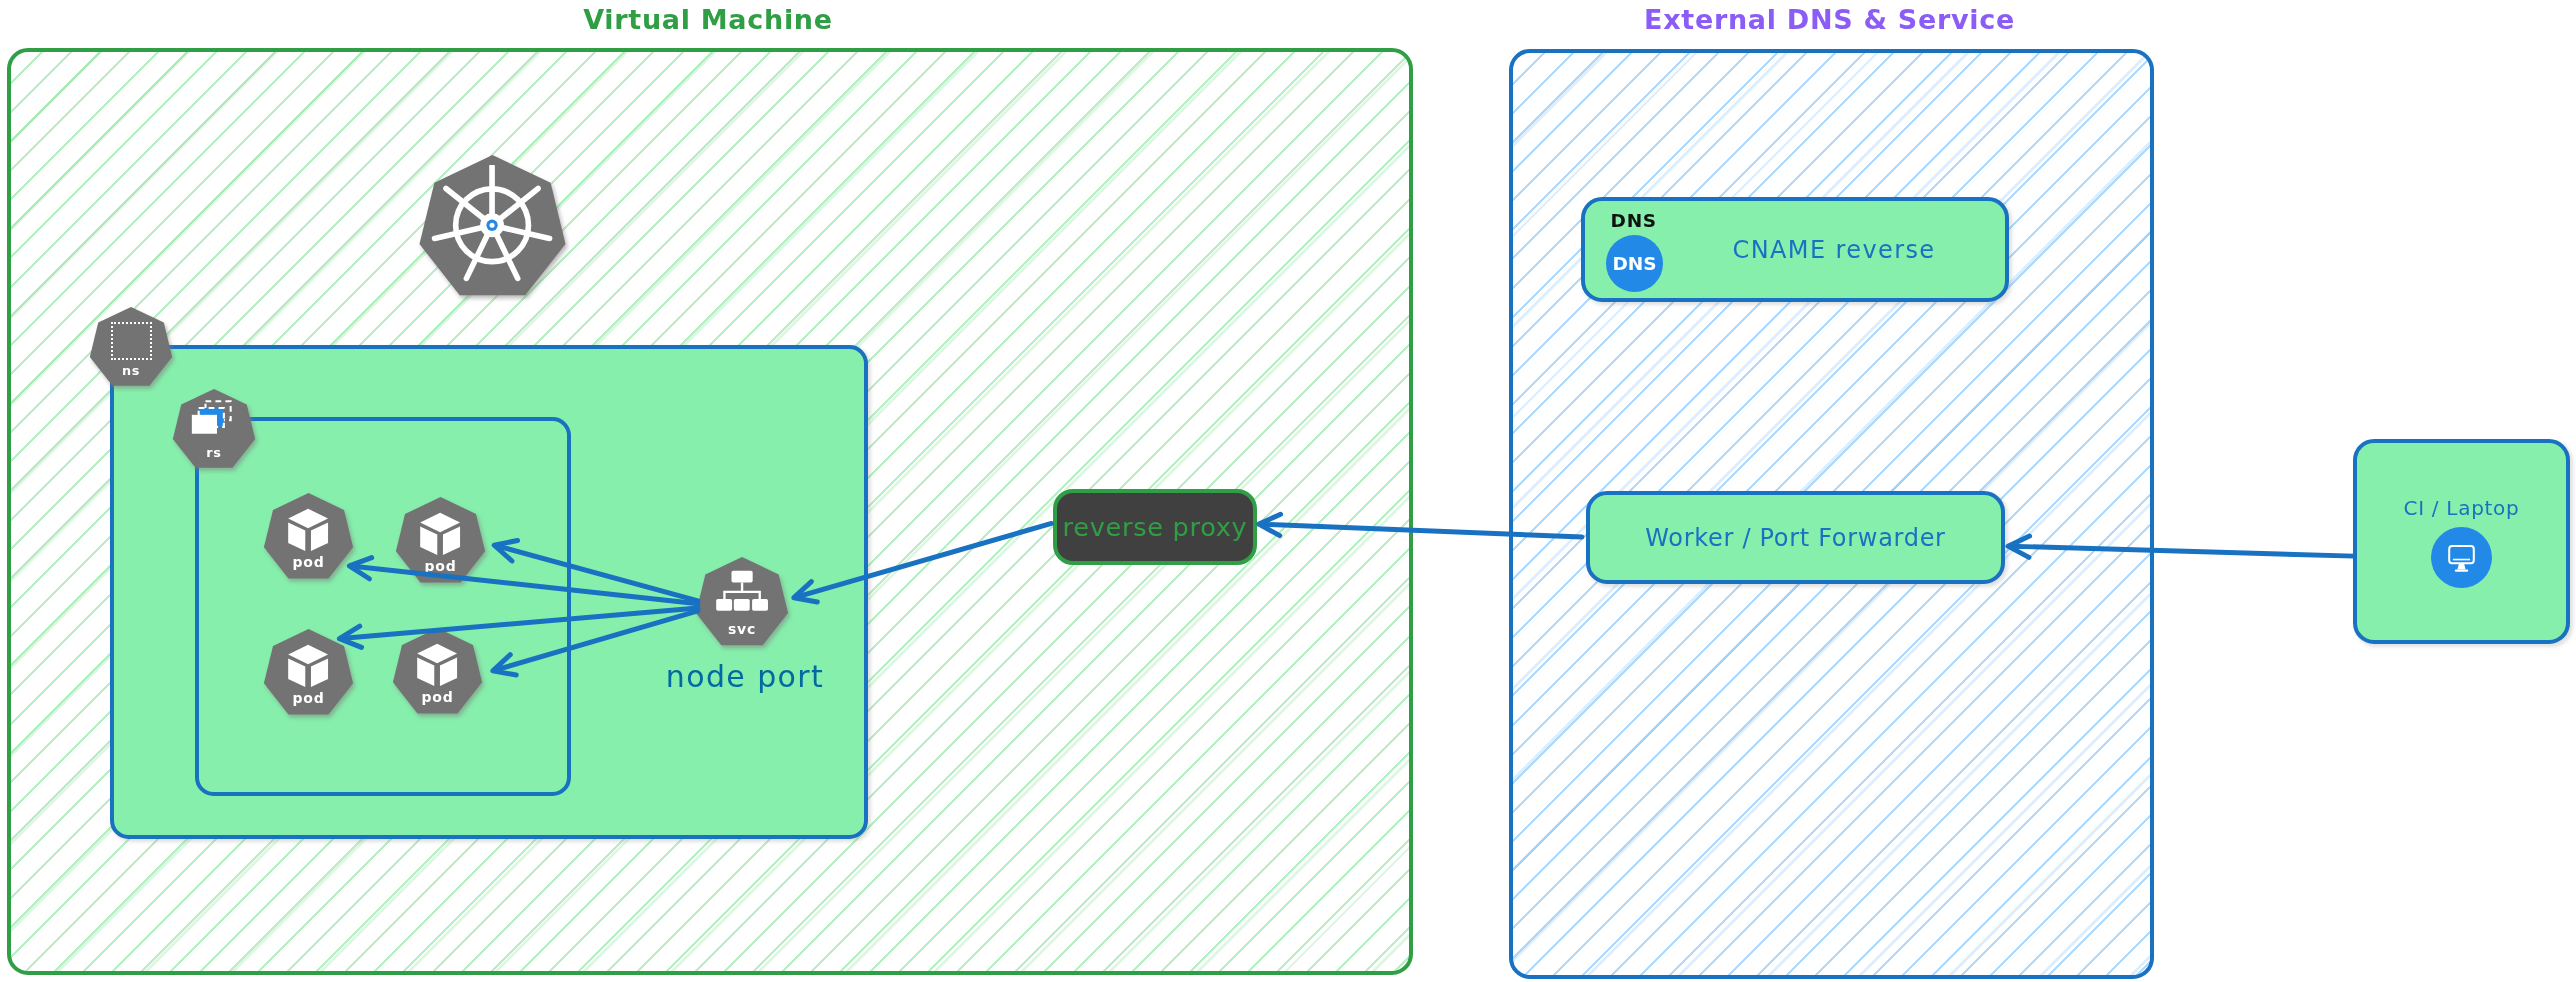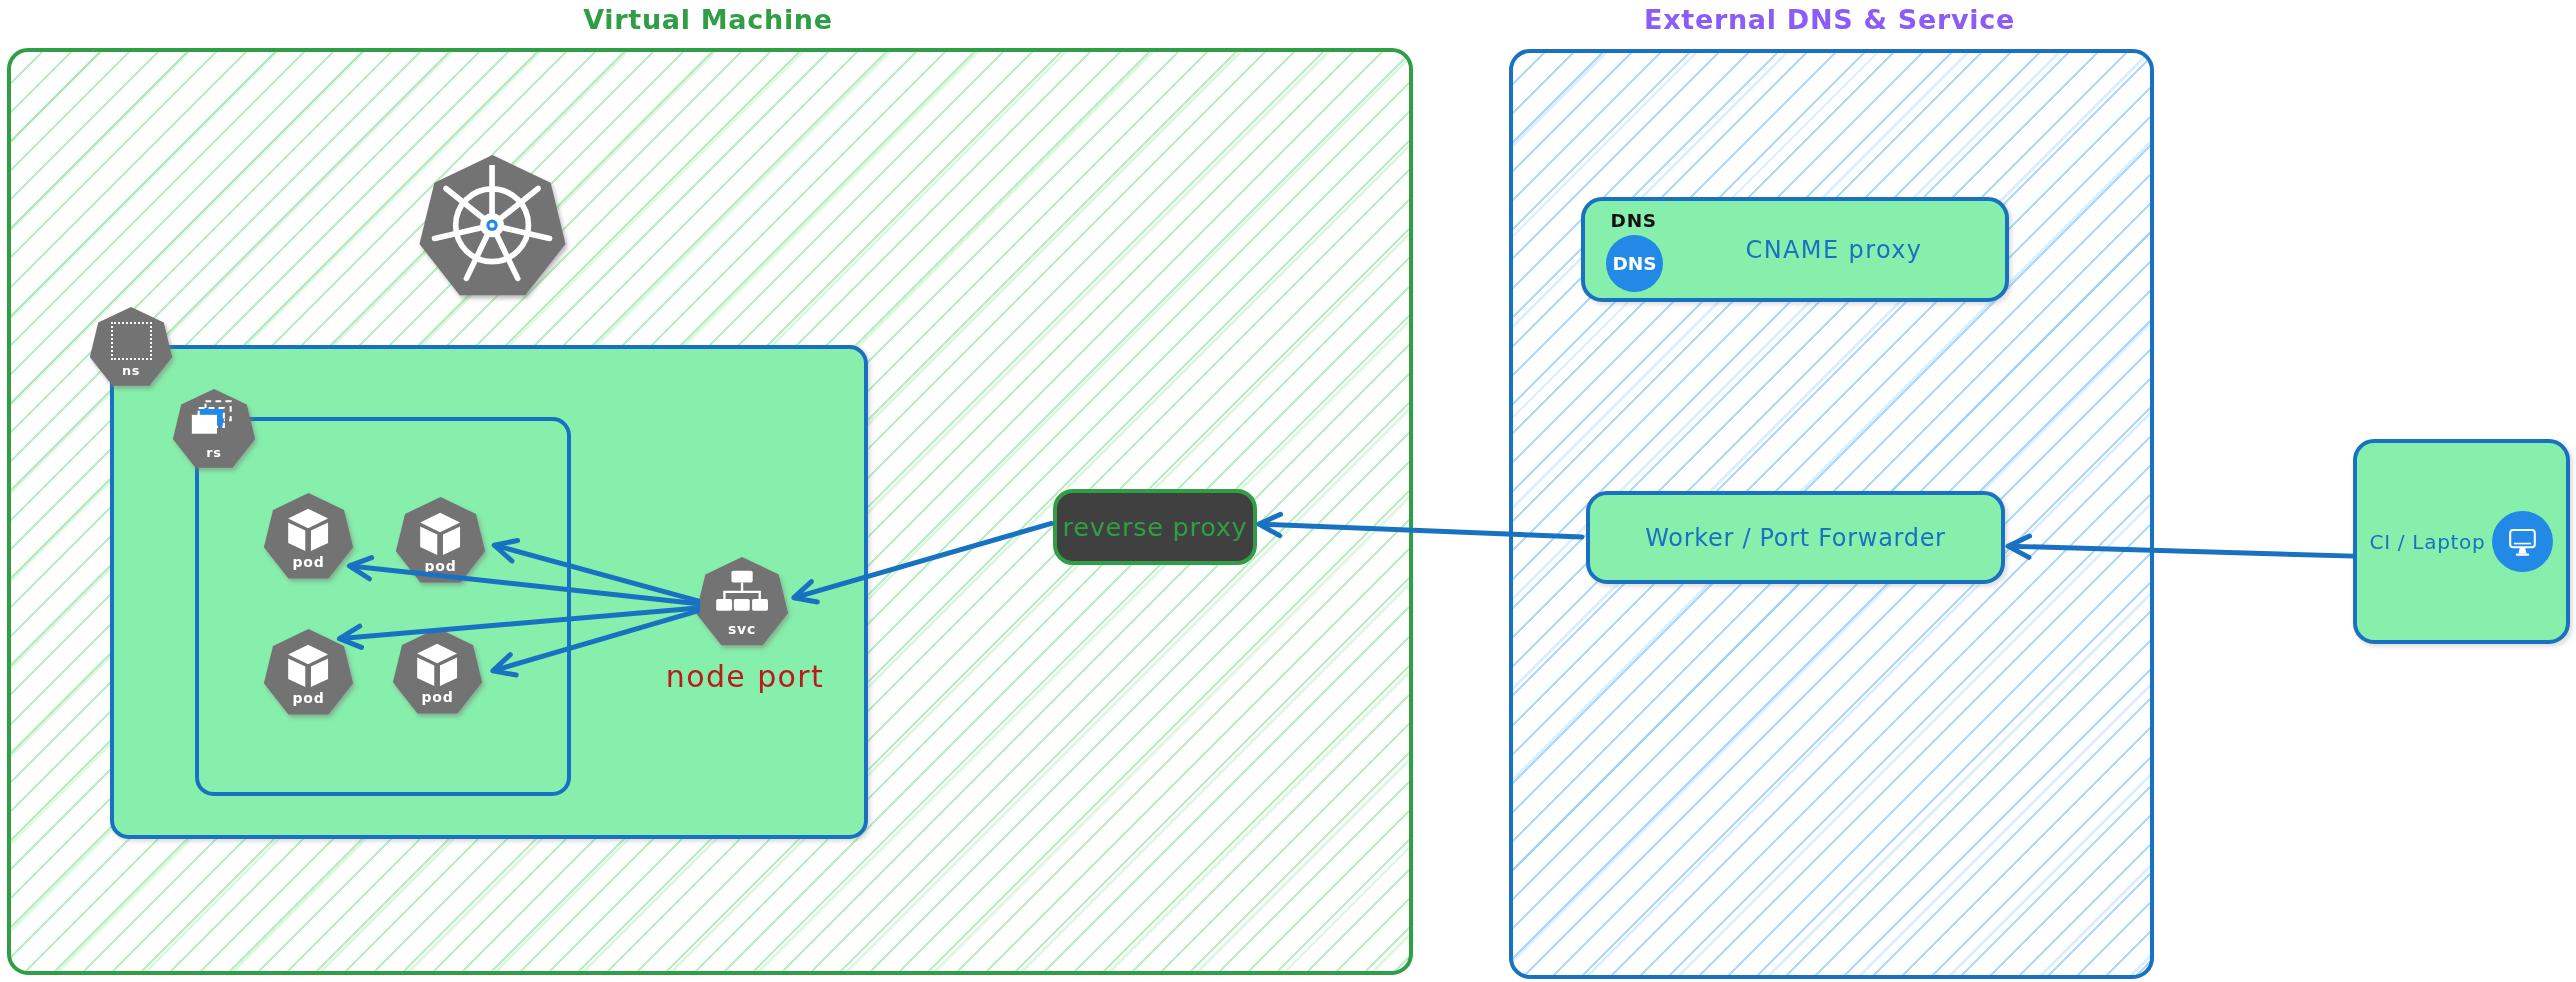--- a/index.html
+++ b/index.html
@@ -46,27 +46,27 @@
     color:#2f9e44;font-size:25.6px;letter-spacing:0.7px;box-shadow:none;
   }
   .dns-card{left:1581px;top:197px;width:420px;height:97px;border-radius:21px;}
   .worker-card{
     left:1586px;top:491px;width:411px;height:85px;border-radius:21px;
     display:flex;align-items:center;justify-content:center;
     color:#1971c2;font-size:24px;letter-spacing:0.7px;
   }
   .ci-card{
     left:2353px;top:439px;width:209px;height:197px;border-radius:21px;
-    display:flex;flex-direction:row;align-items:center;justify-content:center;gap:7px;
+    display:flex;flex-direction:column;align-items:center;justify-content:center;gap:7px;
   }
   .ci-label{color:#1971c2;font-size:20px;letter-spacing:0.7px;}
 
   .node-port{
     left:635px;top:659px;width:220px;text-align:center;
-    color:#b91c1c;font-size:30px;letter-spacing:1.4px;
+    color:#0369a1;font-size:30px;letter-spacing:1.4px;
   }
 
   
   .dns-header{position:absolute;left:25.6px;top:8.5px;color:#111;font-size:18.5px;font-weight:600;letter-spacing:0.7px;}
   .dns-circle{
     position:absolute;left:21px;top:34px;width:57px;height:57px;border-radius:50%;
     background:#2289e6;display:flex;align-items:center;justify-content:center;
     color:#fff;font-size:18.5px;font-weight:600;
   }
   .cname-label{
@@ -207,21 +207,21 @@
 
 <div class="rproxy-box abs">
   <span>reverse proxy</span>
 </div>
 
 <div class="whitebox dns-card">
   <div class="dns-header">DNS</div>
   <div class="dns-circle">
     <span>DNS</span>
   </div>
-  <div class="cname-label">CNAME proxy</div>
+  <div class="cname-label">CNAME reverse</div>
 </div>
 
 <div class="whitebox worker-card">
   <span>Worker / Port Forwarder</span>
 </div>
 
 <div class="whitebox ci-card">
   <span class="ci-label">CI / Laptop</span>
   <div class="ci-circle">
     <svg width="41" height="41" viewBox="0 0 100 100">

